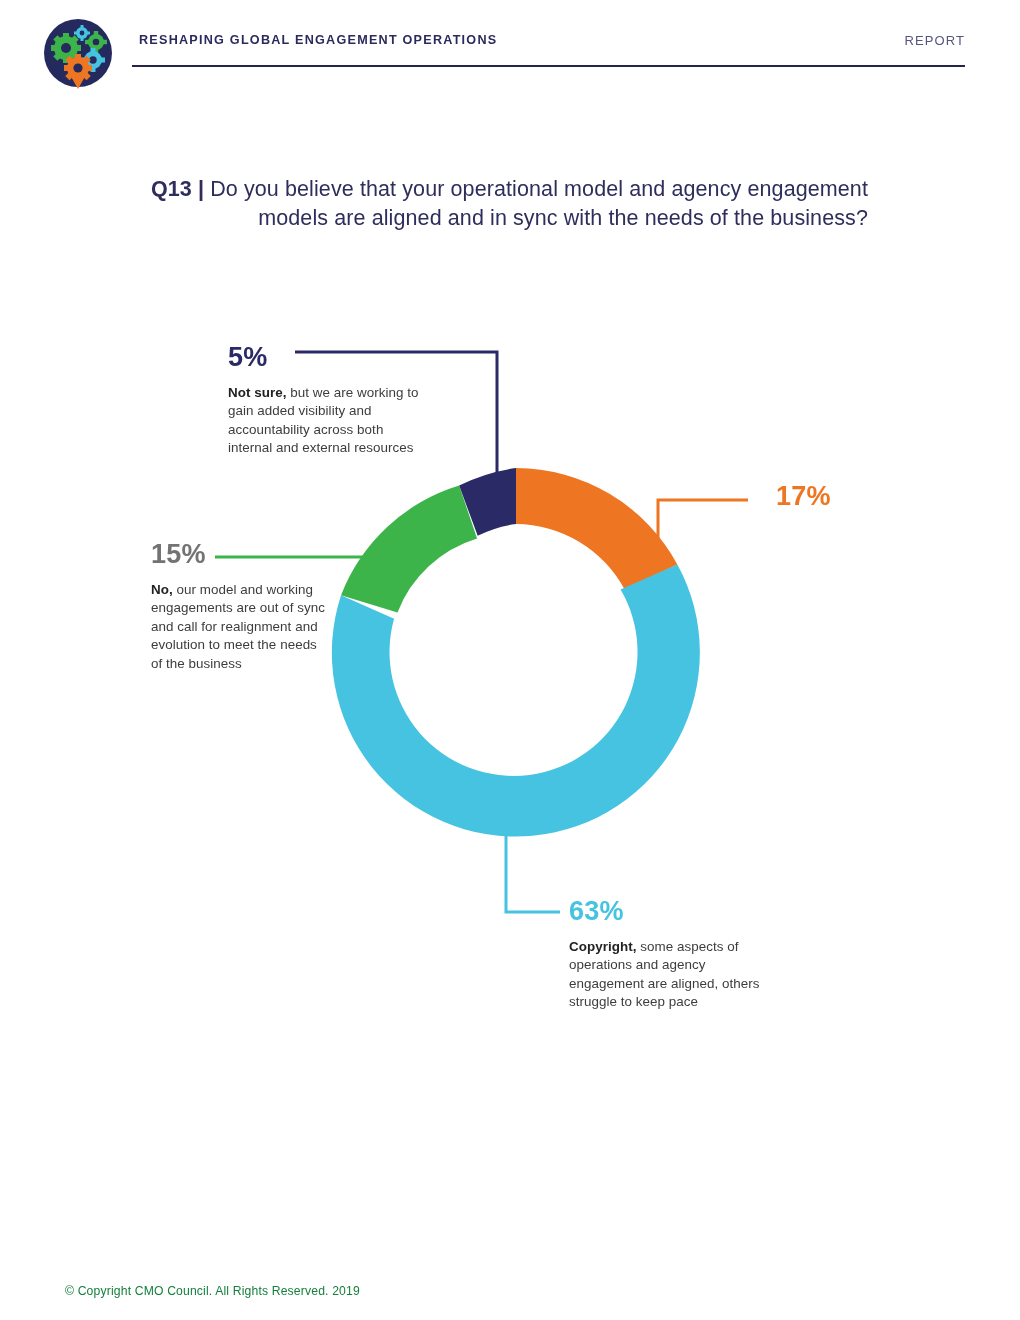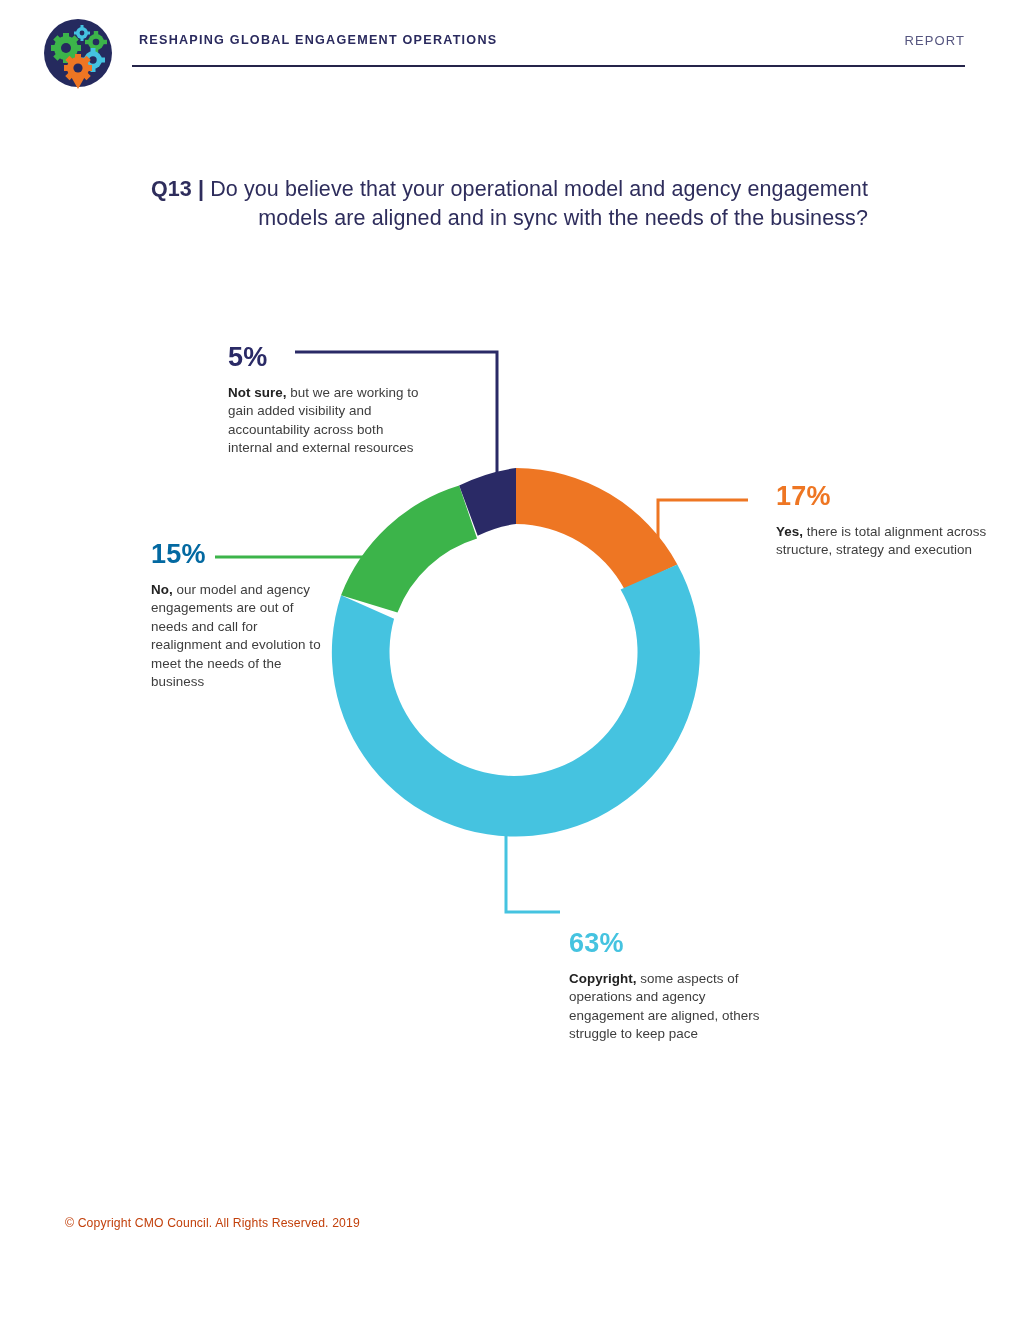--- a/index.html
+++ b/index.html
@@ -104,32 +104,32 @@
   }
 
   #callout-notsure { left: 228px; top: 344px; width: 200px; }
   #callout-notsure .pct { color: #2a2a66; }
 
   #callout-yes { left: 776px; top: 483px; width: 215px; }
   #callout-yes .pct { color: #ee7623; }
   #callout-yes .desc { margin-left: 0; }
 
   #callout-no { left: 151px; top: 541px; width: 175px; }
-  #callout-no .pct { color: #0369a1; }
-
-  #callout-partially { left: 569px; top: 930px; width: 215px; }
+  #callout-no .pct { color: #737373; }
+
+  #callout-partially { left: 569px; top: 898px; width: 215px; }
   #callout-partially .pct { color: #45c3e0; }
 
   
   #footer-copyright {
     position: absolute;
     left: 65px;
-    top: 1216px;
+    top: 1284px;
     font-size: 12.2px;
-    color: #c2410c;
+    color: #15803d;
     letter-spacing: 0.15px;
   }
   #footer-page {
     position: absolute;
     right: 55px;
     top: 1328px;
     font-size: 17px;
     color: #ee7623;
     letter-spacing: 0.15px;
   }
@@ -242,26 +242,25 @@
     </g>
   </svg>
 
   <div class="callout" id="callout-notsure">
     <div class="pct">5%</div>
     <div class="desc"><b>Not sure,</b><span> but we are working to gain added visibility and accountability across both internal and external resources</span></div>
   </div>
 
   <div class="callout" id="callout-yes">
     <div class="pct">17%</div>
-    <div class="desc"><b>Yes,</b><span> there is total alignment across structure, strategy and execution</span></div>
   </div>
 
   <div class="callout" id="callout-no">
     <div class="pct">15%</div>
-    <div class="desc"><b>No,</b><span> our model and agency engagements are out of needs and call for realignment and evolution to meet the needs of the business</span></div>
+    <div class="desc"><b>No,</b><span> our model and working engagements are out of sync and call for realignment and evolution to meet the needs of the business</span></div>
   </div>
 
   <div class="callout" id="callout-partially">
     <div class="pct">63%</div>
     <div class="desc"><b>Copyright,</b><span> some aspects of operations and agency engagement are aligned, others struggle to keep pace</span></div>
   </div>
 
   <div id="footer-copyright">© Copyright CMO Council. All Rights Reserved. 2019</div>
   <div id="footer-page">47</div>
 

